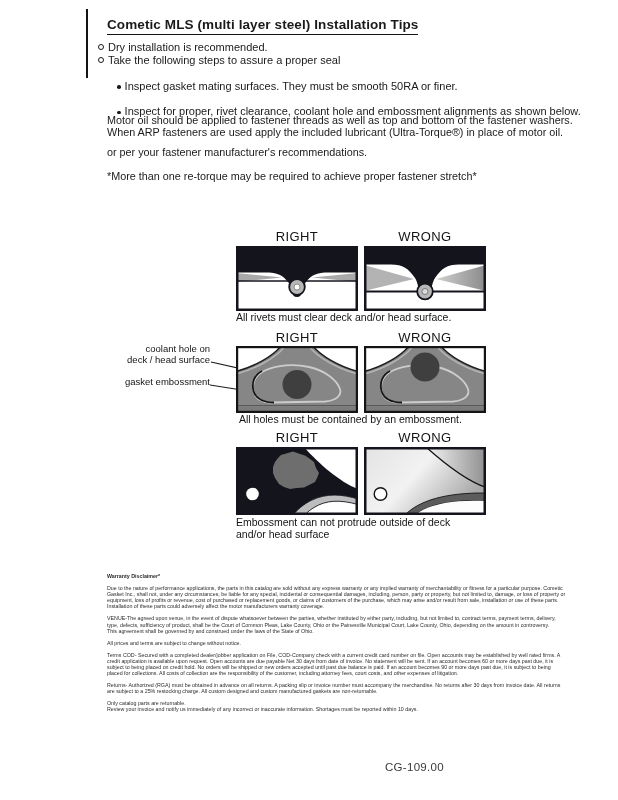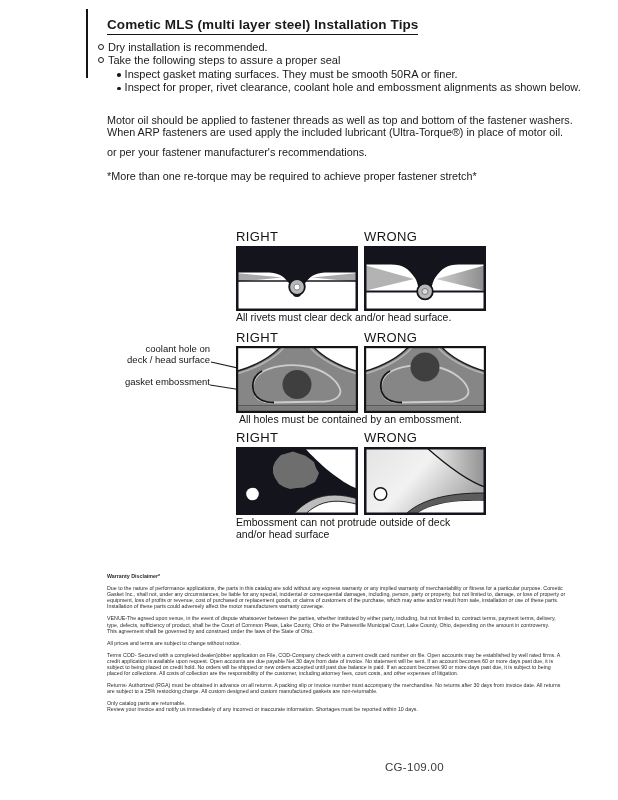--- a/index.html
+++ b/index.html
@@ -8,27 +8,27 @@
     font-family:"Liberation Sans","DejaVu Sans",sans-serif;color:#1a1a1a;
   }
   .edge-mark{position:absolute;left:86px;top:9px;width:2px;height:69px;background:#141414;}
   .title{
     position:absolute;left:107px;top:17px;margin:0;
     font-size:13.5px;font-weight:bold;letter-spacing:.1px;
     border-bottom:1.6px solid #141414;padding-bottom:2px;
   }
   .tips{position:absolute;left:98px;top:41px;font-size:11px;line-height:13.4px;}
   .b-row{display:flex;align-items:baseline;}
-  .b-row.sub{padding-left:19px;}
+  .b-row.sub{padding-left:19px;margin-top:12px;}
   .marker-o{width:4px;height:4px;border:1px solid #1a1a1a;border-radius:50%;margin-right:4px;flex:0 0 auto;position:relative;top:-1px;}
   .marker-dot{width:3.6px;height:3.6px;background:#1a1a1a;border-radius:50%;margin-right:4px;flex:0 0 auto;position:relative;top:-1px;}
   .diesel{position:absolute;left:107px;top:115px;width:480px;}
   .diesel h2{margin:0 0 6px 0;font-size:12.5px;font-weight:bold;}
   .diesel .para{margin:0 0 9px 0;font-size:10.8px;line-height:11.6px;}
-  .dg-label{position:absolute;width:122px;font-size:13px;font-weight:500;letter-spacing:.4px;color:#141414;}
+  .dg-label{position:absolute;width:122px;text-align:center;font-size:13px;font-weight:500;letter-spacing:.4px;color:#141414;}
   .dg-box{position:absolute;width:122px;display:block;}
   .dg-caption{position:absolute;font-size:10.5px;line-height:11.5px;color:#141414;}
   .callout{position:absolute;left:117px;width:93px;text-align:right;font-size:9.5px;line-height:10.6px;color:#141414;}
   .pointer-lines{position:absolute;left:210px;top:355px;}
   .legal{position:absolute;left:107px;top:573px;width:460px;}
   .legal-inner{width:920px;transform:scale(.5);transform-origin:0 0;font-size:10.6px;line-height:12.1px;color:#2b2b2b;}
   .legal-inner p{margin:0 0 12px 0;}
   .legal-inner p.tight{margin:0;}
   .legal-inner p.head{font-weight:bold;margin:0 0 12px 0;}
   .footer-num{position:absolute;left:385px;top:761px;font-size:11.5px;color:#3a3a3a;letter-spacing:.3px;}

